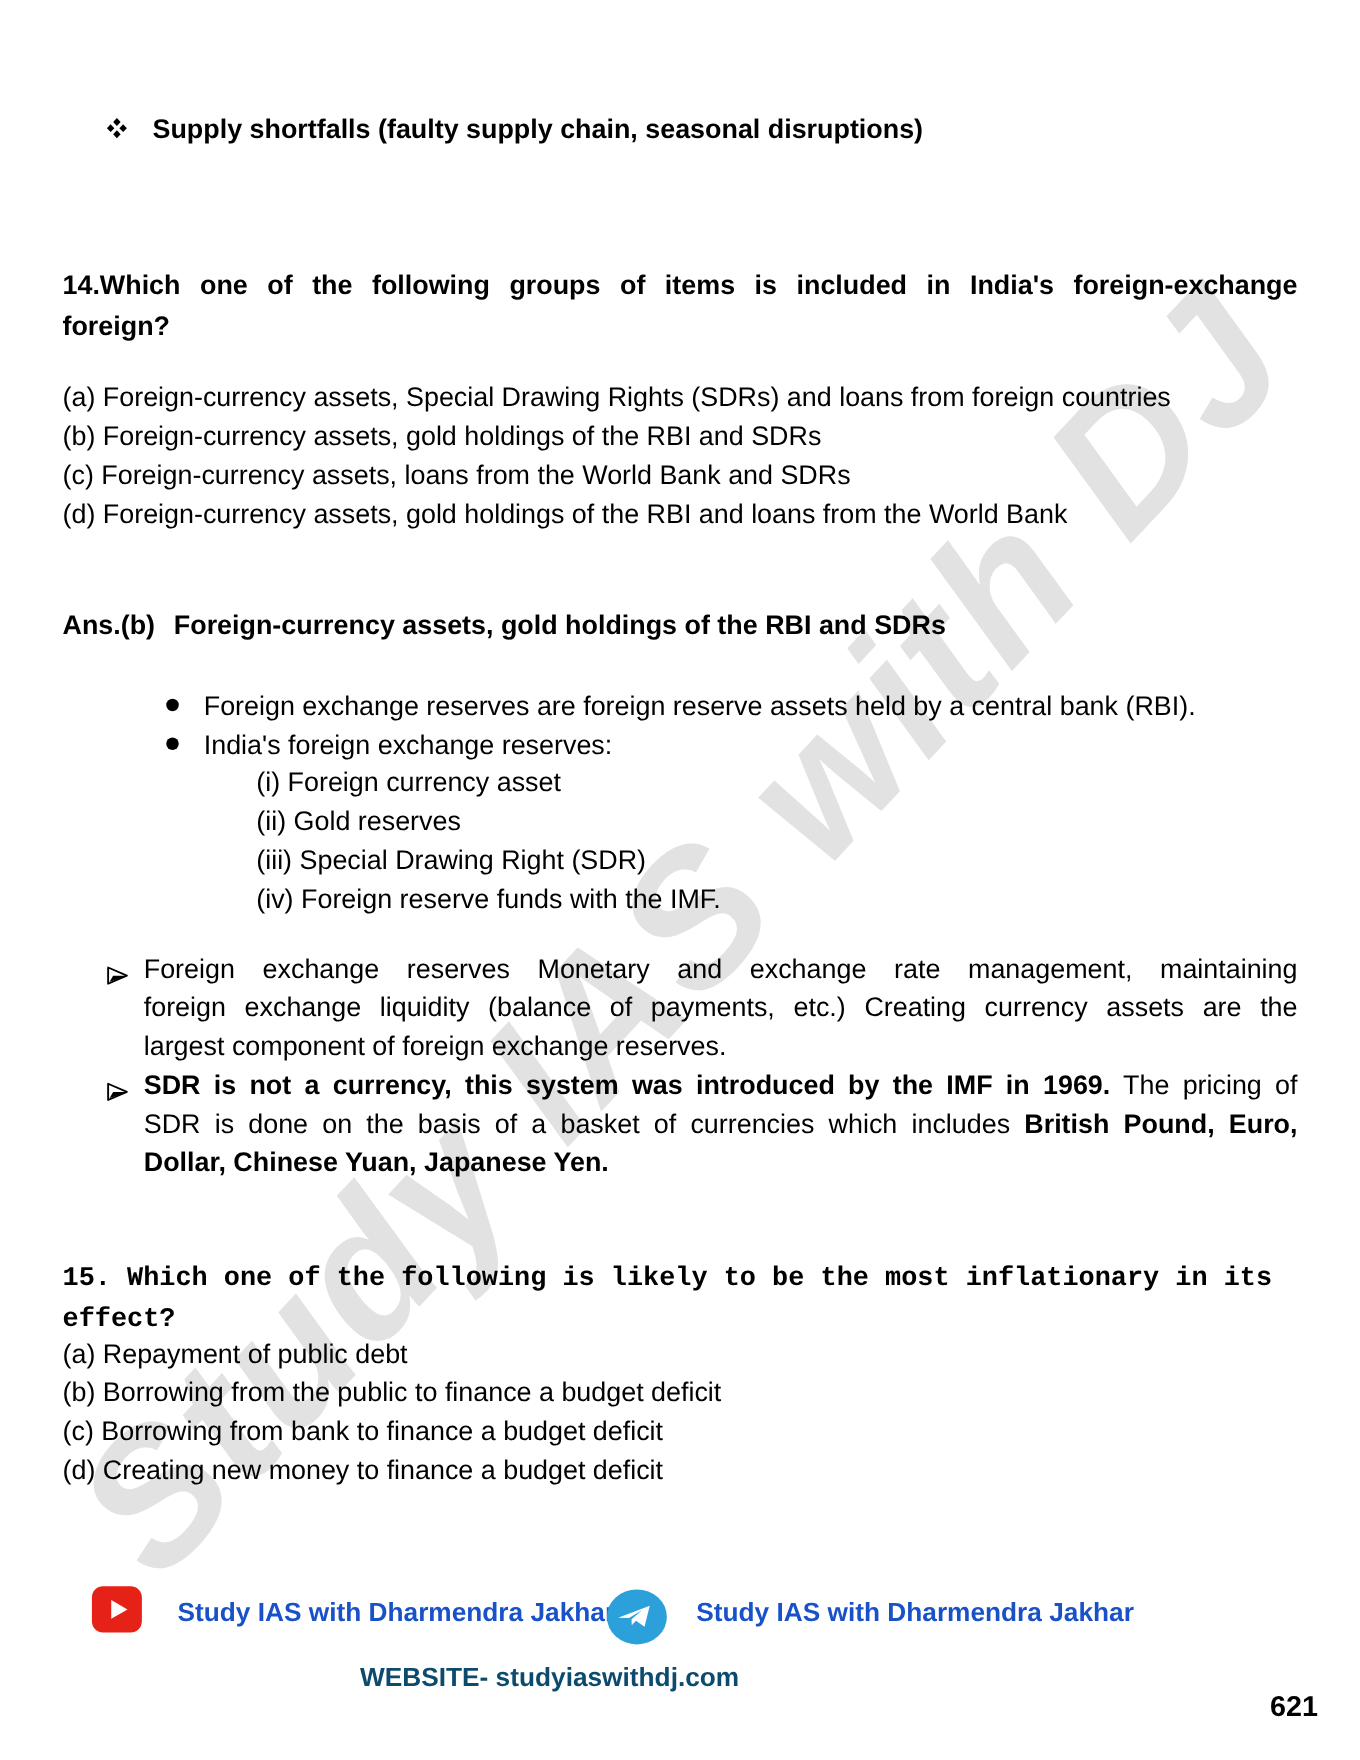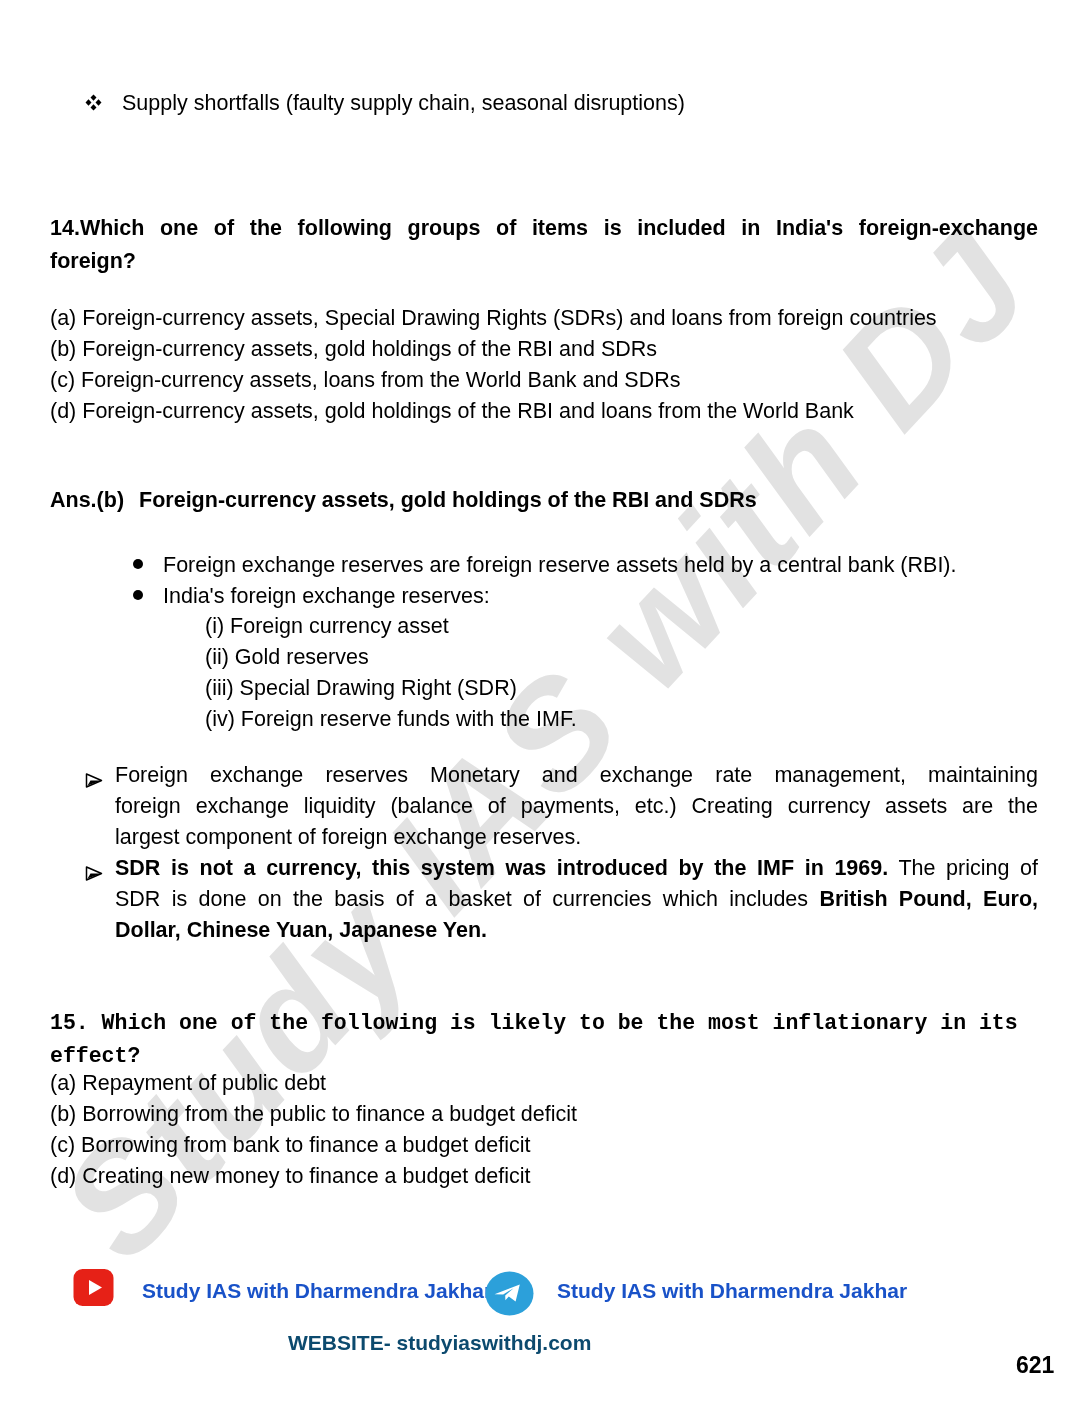--- a/index.html
+++ b/index.html
@@ -14,21 +14,21 @@
     font-style:italic; font-weight:bold; font-size:150px; letter-spacing:3px;
     color:#e2e2e2; white-space:nowrap; z-index:0; user-select:none;
   }
   .content { position:absolute; inset:0; z-index:1; }
   .abs { position:absolute; }
   .b { font-weight:bold; }
   .body-text { font-size:21.5px; line-height:31px; }
 
   .supply { left:85px; top:90px; display:flex; align-items:flex-start; }
   .supply .diamond { margin-top:4px; flex:0 0 auto; }
-  .supply .txt { margin-left:20px; font-size:21.5px; line-height:27px; }
+  .supply .txt { margin-left:20px; font-size:21.5px; line-height:27px;font-weight:bold; }
 
   .q14-title { left:50px; top:212px; width:988px; font-weight:bold; font-size:21.5px; line-height:33px; }
   .jline { text-align:justify; text-align-last:justify; }
 
   .q14-options { left:50px; top:303px; }
   .q15-title { left:50px; top:1007px; width:988px; font-weight:bold; font-size:21.5px; line-height:33px;font-family:Liberation Mono, monospace; }
   .q15-options { left:50px; top:1068px; }
 
   .ans-line { left:50px; top:488px; font-weight:bold; font-size:21.5px; }
   .ans-line .gap { display:inline-block; width:15px; }

